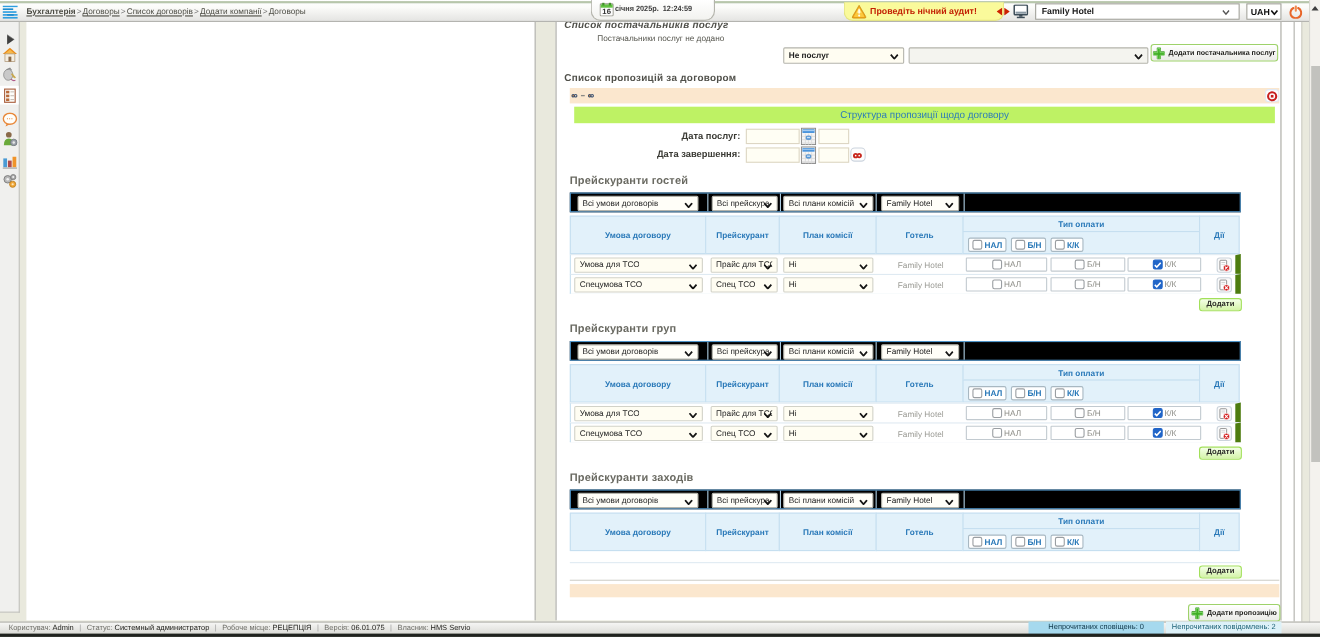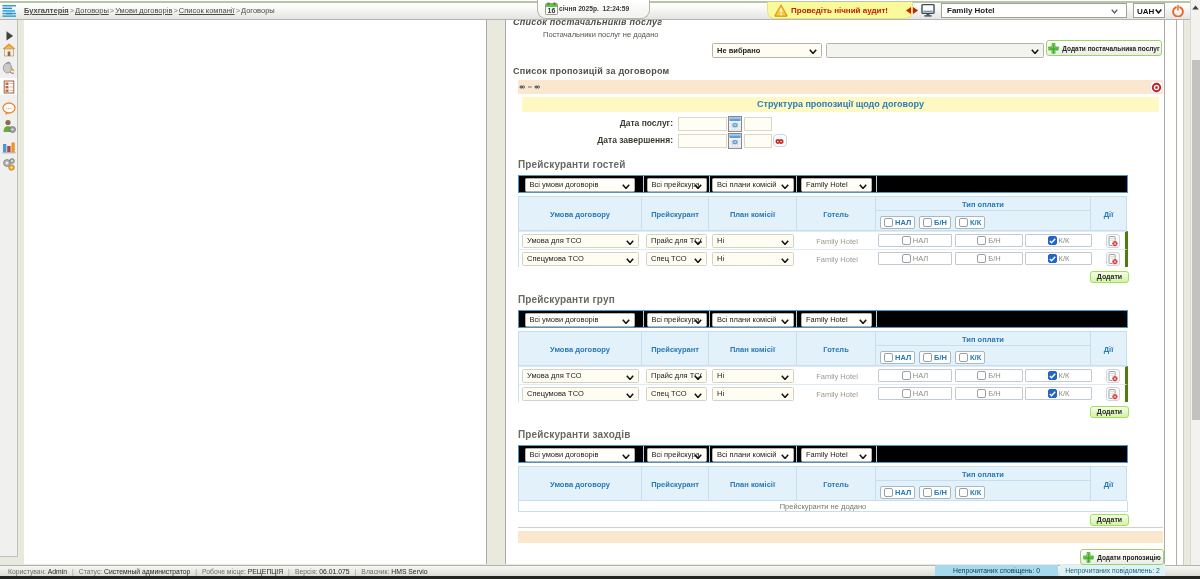--- a/index.html
+++ b/index.html
@@ -66,21 +66,21 @@
 .tbl{position:absolute;width:610px;background:#fff;border-bottom:1px solid #dfeaf2;}
 .th{position:absolute;background:#e2f1fa;border:1px solid #c6dff0;}
 .th2{position:absolute;background:#e2f1fa;border:1px solid #c6dff0;}
 .thx{position:absolute;left:0;top:50%;transform:translateY(-50%);width:100%;text-align:center;
  font-size:7.5px;font-weight:bold;color:#2878b8;white-space:nowrap;}
 .cbx{position:absolute;top:5px;height:13px;background:#fff;border:1px solid #a8b8c2;border-radius:2px;
  display:inline-flex;align-items:center;padding:0 3px;}
 .ck{display:inline-block;width:9px;height:9px;border:1px solid #9a9ea2;background:#fff;border-radius:2px;margin-right:2px;position:relative;flex:none;}
 .ckd{background:#2165c8;border-color:#2165c8;}
 .cbx b{font-size:7.5px;color:#2878b8;}
-.trow{position:absolute;width:610px;height:18px;background:#fff;border-left:1px solid #c6dff0;border-right:3px solid #4d7c0f;border-top:1px solid #dfeaf2;}
+.trow{position:absolute;width:610px;height:18px;background:#fff;border-left:1px solid #c6dff0;border-right:5px solid #4d7c0f;border-top:1px solid #dfeaf2;}
 .fh{position:absolute;left:278px;top:5px;width:80px;text-align:center;font-size:7.5px;color:#9a9a94;}
 .cbox{position:absolute;top:2px;height:13px;background:#fff;border:1px solid #c2cad0;border-radius:1px;
  display:inline-flex;align-items:center;justify-content:center;}
 
 .cbox span{font-size:7.5px;color:#8e8e88;}
 .delbtn{position:absolute;left:587px;top:2px;width:14px;height:14px;background:#fafafa;border:1px solid #ccd4dc;border-radius:3px;
  display:inline-flex;align-items:center;justify-content:center;}
 .norow{position:absolute;width:610px;height:11px;border:1px solid #c6dff0;border-top:none;
  text-align:center;font-size:7.5px;color:#77776f;padding-top:0.5px;}
 .grnbtn{position:absolute;height:12px;background:linear-gradient(#f4ffe8,#d4f3a8);border:1px solid #a2e05a;border-radius:3px;
@@ -92,21 +92,21 @@
 
 <div id="topbar">
 <svg id="burger" width="16" height="13" viewBox="0 0 16 13">
 <rect x="0.5" y="0" width="13.5" height="1.5" fill="#2e9fe0"></rect>
 <rect x="0.5" y="2.6" width="9.5" height="1.5" fill="#1e8cd0"></rect>
 <rect x="0.5" y="5.2" width="12.5" height="1.5" fill="#2e9fe0"></rect>
 <rect x="0.5" y="7.8" width="13.5" height="1.5" fill="#2e9fe0"></rect>
 <rect x="4.5" y="7.8" width="6" height="1.5" fill="#1e8cd0"></rect>
 <rect x="0.5" y="10.4" width="13.5" height="1.5" fill="#2e9fe0"></rect>
 </svg>
-<div id="crumbs"><b class="lnk">Бухгалтерія</b><span class="sep">&gt;</span><span class="lnk">Договоры</span><span class="sep">&gt;</span><span class="lnk">Умови договорів</span><span class="sep">&gt;</span><span class="lnk">Список компанії</span><span class="sep">&gt;</span><span>Договоры</span></div>
+<div id="crumbs"><b class="lnk">Бухгалтерія</b><span class="sep">&gt;</span><span class="lnk">Договоры</span><span class="sep">&gt;</span><span class="lnk">Список договорів</span><span class="sep">&gt;</span><span class="lnk">Додати компанії</span><span class="sep">&gt;</span><span>Договоры</span></div>
 <div id="datetab">
  <svg width="13" height="13" viewBox="0 0 13 13" style="position:absolute;left:7px;top:2px;">
   <rect x="0.5" y="1.5" width="12" height="11" rx="1" fill="#fdfdfd" stroke="#999990"></rect>
   <rect x="1" y="2" width="11" height="3" fill="#62c242"></rect>
   <rect x="2.5" y="0.5" width="2" height="2.5" fill="#3f9426"></rect>
         <rect x="8.5" y="0.5" width="2" height="2.5" fill="#3f9426"></rect>
   <text x="6.5" y="10.6" font-size="7" font-family="Liberation Sans" font-weight="bold" fill="#333" text-anchor="middle">16</text>
  </svg>
  <span class="dtx">січня 2025р.&nbsp;&nbsp;12:24:59</span>
 </div>
@@ -200,21 +200,21 @@
       <circle cx="9.5" cy="10.5" r="1" fill="#fde8c0"></circle>
 </svg>
 </div>
 <div id="leftpanel"></div>
 <div class="abs" style="left:1165px;top:20px;width:18px;height:545px;background:#fff;z-index:1;"></div>
 <div id="rline1"></div>
 <div id="rline2"></div>
 <div id="mainpanel">
     <div class="h1" style="left:7px;top:-3px;font-style:italic;">Список постачальників послуг</div>
 <div class="smalltx" style="left:9px;top:10px;">Постачальники послуг не додано</div>
-<div class="sel" style="left:206px;top:23px;width:110px;height:15px;line-height:13px;font-weight:bold;border-color:#b4b4ac;"><span class="stx">Не вибрано</span><svg class="chev" width="8" height="5.5" viewBox="0 0 8 5.5">
+<div class="sel" style="left:206px;top:23px;width:110px;height:15px;line-height:13px;font-weight:bold;border-color:#b4b4ac;"><span class="stx">Не послуг</span><svg class="chev" width="8" height="5.5" viewBox="0 0 8 5.5">
         <path d="M0.8 0.7 L4 4.4 L7.2 0.7" fill="none" stroke="#161616" stroke-width="1.6"></path>
       </svg></div>
 <div class="sel" style="left:320px;top:23px;width:218px;height:15px;background:#f4f4ef;border-color:#b4b4ac;">
       <svg class="chev" width="8" height="5.5" viewBox="0 0 8 5.5">
         <path d="M0.8 0.7 L4 4.4 L7.2 0.7" fill="none" stroke="#161616" stroke-width="1.6"></path>
       </svg>
     </div>
 <div class="btn2" style="right:2px;top:20px;width:116px;">
       <svg width="11" height="11" viewBox="0 0 11 11">
         <path d="M4 0.5 h3 v3.5 h3.5 v3 h-3.5 v3.5 h-3 v-3.5 h-3.5 v-3 h3.5 z" fill="#3fae24" stroke="#2c8816" stroke-width="0.6"></path>
@@ -243,21 +243,21 @@
       </svg>
     </span>
 <span style="position:absolute;right:0.5px;top:0.5px;width:13px;height:12.5px;background:#fdfdfd;border:1px solid #e2e8f2;border-radius:3.5px;">
 <svg width="11" height="11" viewBox="0 0 11 11" style="position:absolute;left:0.5px;top:0.2px;">
         <circle cx="5.5" cy="5.5" r="3.7" fill="none" stroke="#c81e1e" stroke-width="1.9"></circle>
         <rect x="4.3" y="4.3" width="2.4" height="2.4" fill="#c81e1e"></rect>
       </svg>
     </span>
 </div>
 <div class="abs" style="left:518px;top:96px;width:645px;height:432px;background:#fff;border-bottom:1px solid #d0d0ca;z-index:4;" id="innerpanel">
-<div class="abs" style="left:4px;top:1px;width:637px;height:15px;background:#fef9c3;text-align:center;font-size:9px;font-weight:bold;color:#2d7cb8;line-height:15px;">Структура пропозиції щодо договору</div>
+<div class="abs" style="left:4px;top:1px;width:637px;height:15px;background:#bef264;text-align:center;font-size:9px;font-weight:normal;color:#2d7cb8;line-height:15px;">Структура пропозиції щодо договору</div>
 <div class="abs" style="left:0;top:22px;width:155px;text-align:right;font-size:8.5px;font-weight:bold;color:#3a3a34;">Дата послуг:</div>
 <span class="abs" style="left:160px;top:21px;width:49px;height:14px;background:#fffef4;border:1px solid #ddd6c4;"></span>
 <span class="abs" style="left:210px;top:20px;width:14px;height:16px;">
       <svg width="14" height="16" viewBox="0 0 14 16">
         <rect x="0.5" y="0.5" width="13" height="15" fill="#f4f4f4" stroke="#888"></rect>
         <rect x="1.5" y="1.5" width="11" height="3.4" fill="#4a94dc"></rect>
         <rect x="1.5" y="2.2" width="11" height="1" fill="#a8cdf0"></rect>
         <path d="M1 8 h12 M1 11 h12 M1 14 h12 M4.2 5.5 v10 M7 5.5 v10 M9.8 5.5 v10" stroke="#d8d8d8" stroke-width="0.7" fill="none"></path>
         <rect x="4.8" y="7.6" width="4.4" height="3.2" rx="1" fill="#5c9fe0" stroke="#3a7cc0" stroke-width="0.5"></rect>
         <rect x="5.6" y="8.4" width="2.8" height="1.2" fill="#cce0f4"></rect>
@@ -588,21 +588,20 @@
           <b>Б/Н</b>
         </span>
  <span class="cbx" style="left:79px;">
           <span class="ck"></span>
           <b>К/К</b>
         </span>
 </div>
 <div class="th" style="left:572px;top:0;width:37px;height:35px;">
         <span class="thx">Дії</span>
       </div>
-<div class="norow" style="left:0;top:35px;">Прейскуранти не додано</div>
 </div>
 <div class="grnbtn" style="left:1090px;top:514px;width:39px;">Додати</div>
 </div>
 <div class="obar" style="top:531px;height:12px;z-index:4;"></div>
 <div class="btn2" style="right:36px;top:549px;width:84px;z-index:6;">
     <svg width="11" height="11" viewBox="0 0 11 11">
       <path d="M4 0.5 h3 v3.5 h3.5 v3 h-3.5 v3.5 h-3 v-3.5 h-3.5 v-3 h3.5 z" fill="#3fae24" stroke="#2c8816" stroke-width="0.6"></path>
       <path d="M4.4 1 h2.2 v3.9 h3.9 v2.2 h-3.9 v3.9 h-2.2 v-3.9 h-3.9 v-2.2 h3.9 z" fill="none" stroke="#8ee07a" stroke-width="0.7"></path>
     </svg>
     <span>Додати пропозицію</span>

